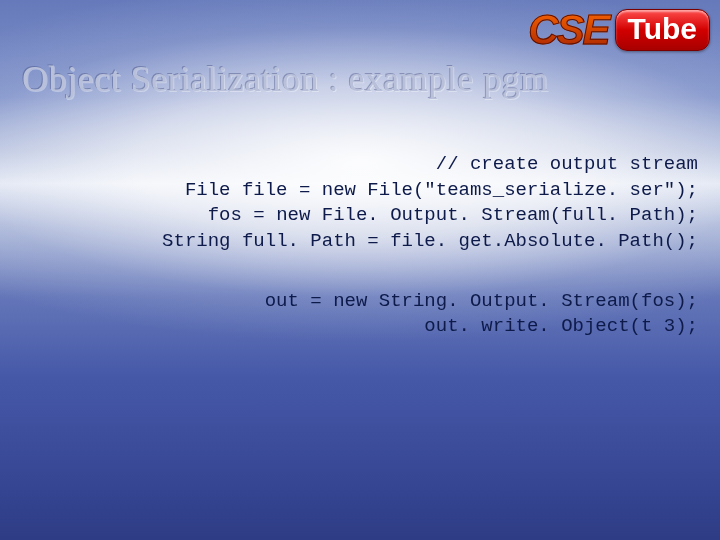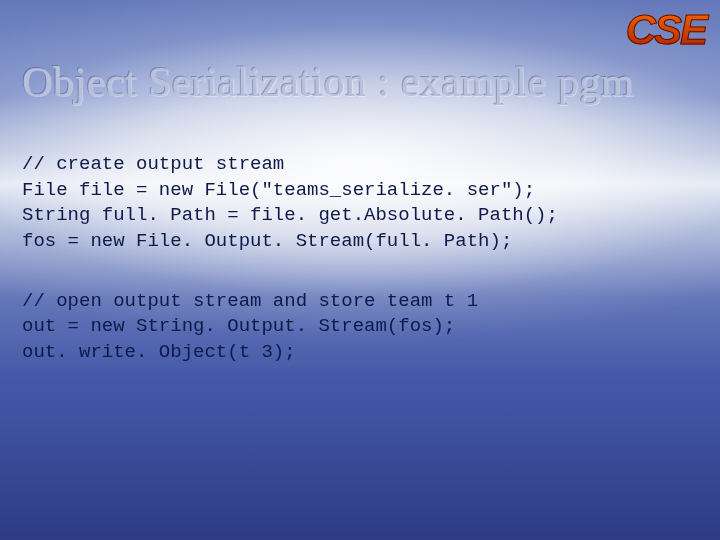--- a/index.html
+++ b/index.html
@@ -44,59 +44,60 @@
     font-weight: 700;
     font-size: 30px;
     box-shadow: inset 0 2px 2px rgba(255,255,255,0.5), 0 1px 3px rgba(0,0,0,0.4);
     border: 1px solid #7a0000;
   }
   .title {
     position: absolute;
     top: 58px;
     left: 22px;
     right: 10px;
-    font-size: 42px;
+    font-size: 36px;
     font-weight: 400;
     color: #b9c1da;
     text-shadow: 1px 1px 0 rgba(255,255,255,0.35), -1px -1px 0 rgba(60,70,120,0.4);
     letter-spacing: 0.5px;
     white-space: nowrap;
   }
   .code-block {
     position: absolute;
     top: 152px;
     right: 22px;
     left: 22px;
+    text-align: right;
     font-family: "Courier New", Courier, monospace;
     font-size: 19px;
     color: #0d1a4a;
     line-height: 1.35;
     font-weight: 500;
   }
   .code-block .group { margin-bottom: 34px; }
   .code-block .line { display: block; white-space: pre; }
 </style>
 </head>
 <body>
 
 <div class="slide">
 
   <div class="logo-wrap">
     <span class="cse-logo">CSE</span>
+    <span class="tube-badge">Tube</span>
   </div>
 
   <h1 class="title">Object Serialization : example pgm</h1>
 
   <div class="code-block">
     <div class="group">
       <span class="line">// create output stream</span>
       <span class="line">File file = new File("teams_serialize. ser");</span>
+      <span class="line">fos = new File. Output. Stream(full. Path);</span>
       <span class="line">String full. Path = file. get.Absolute. Path();</span>
-      <span class="line">fos = new File. Output. Stream(full. Path);</span>
     </div>
     <div class="group">
-      <span class="line">// open output stream and store team t 1</span>
       <span class="line">out = new String. Output. Stream(fos);</span>
       <span class="line">out. write. Object(t 3);</span>
     </div>
   </div>
 
 </div>
 
 </body></html>

